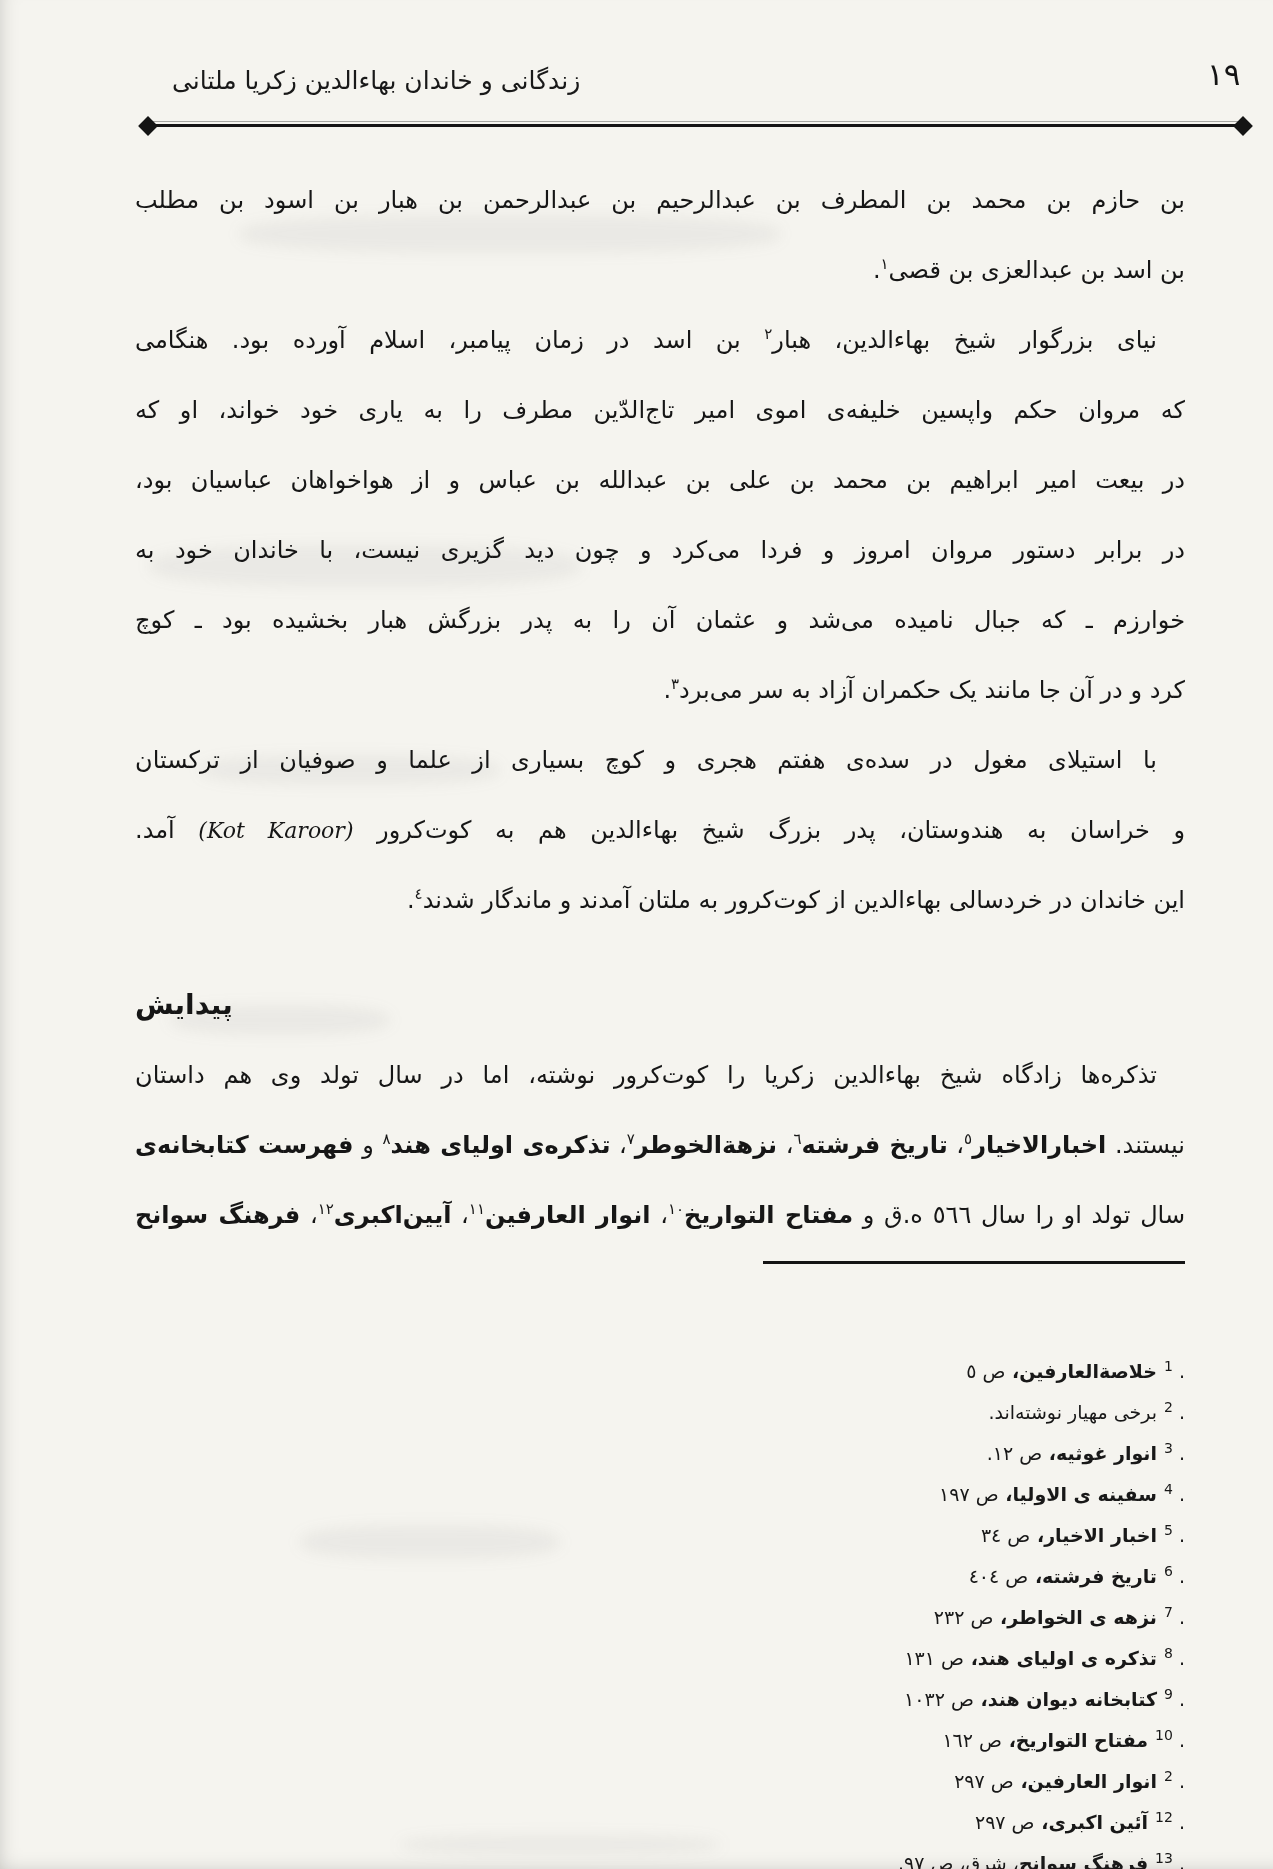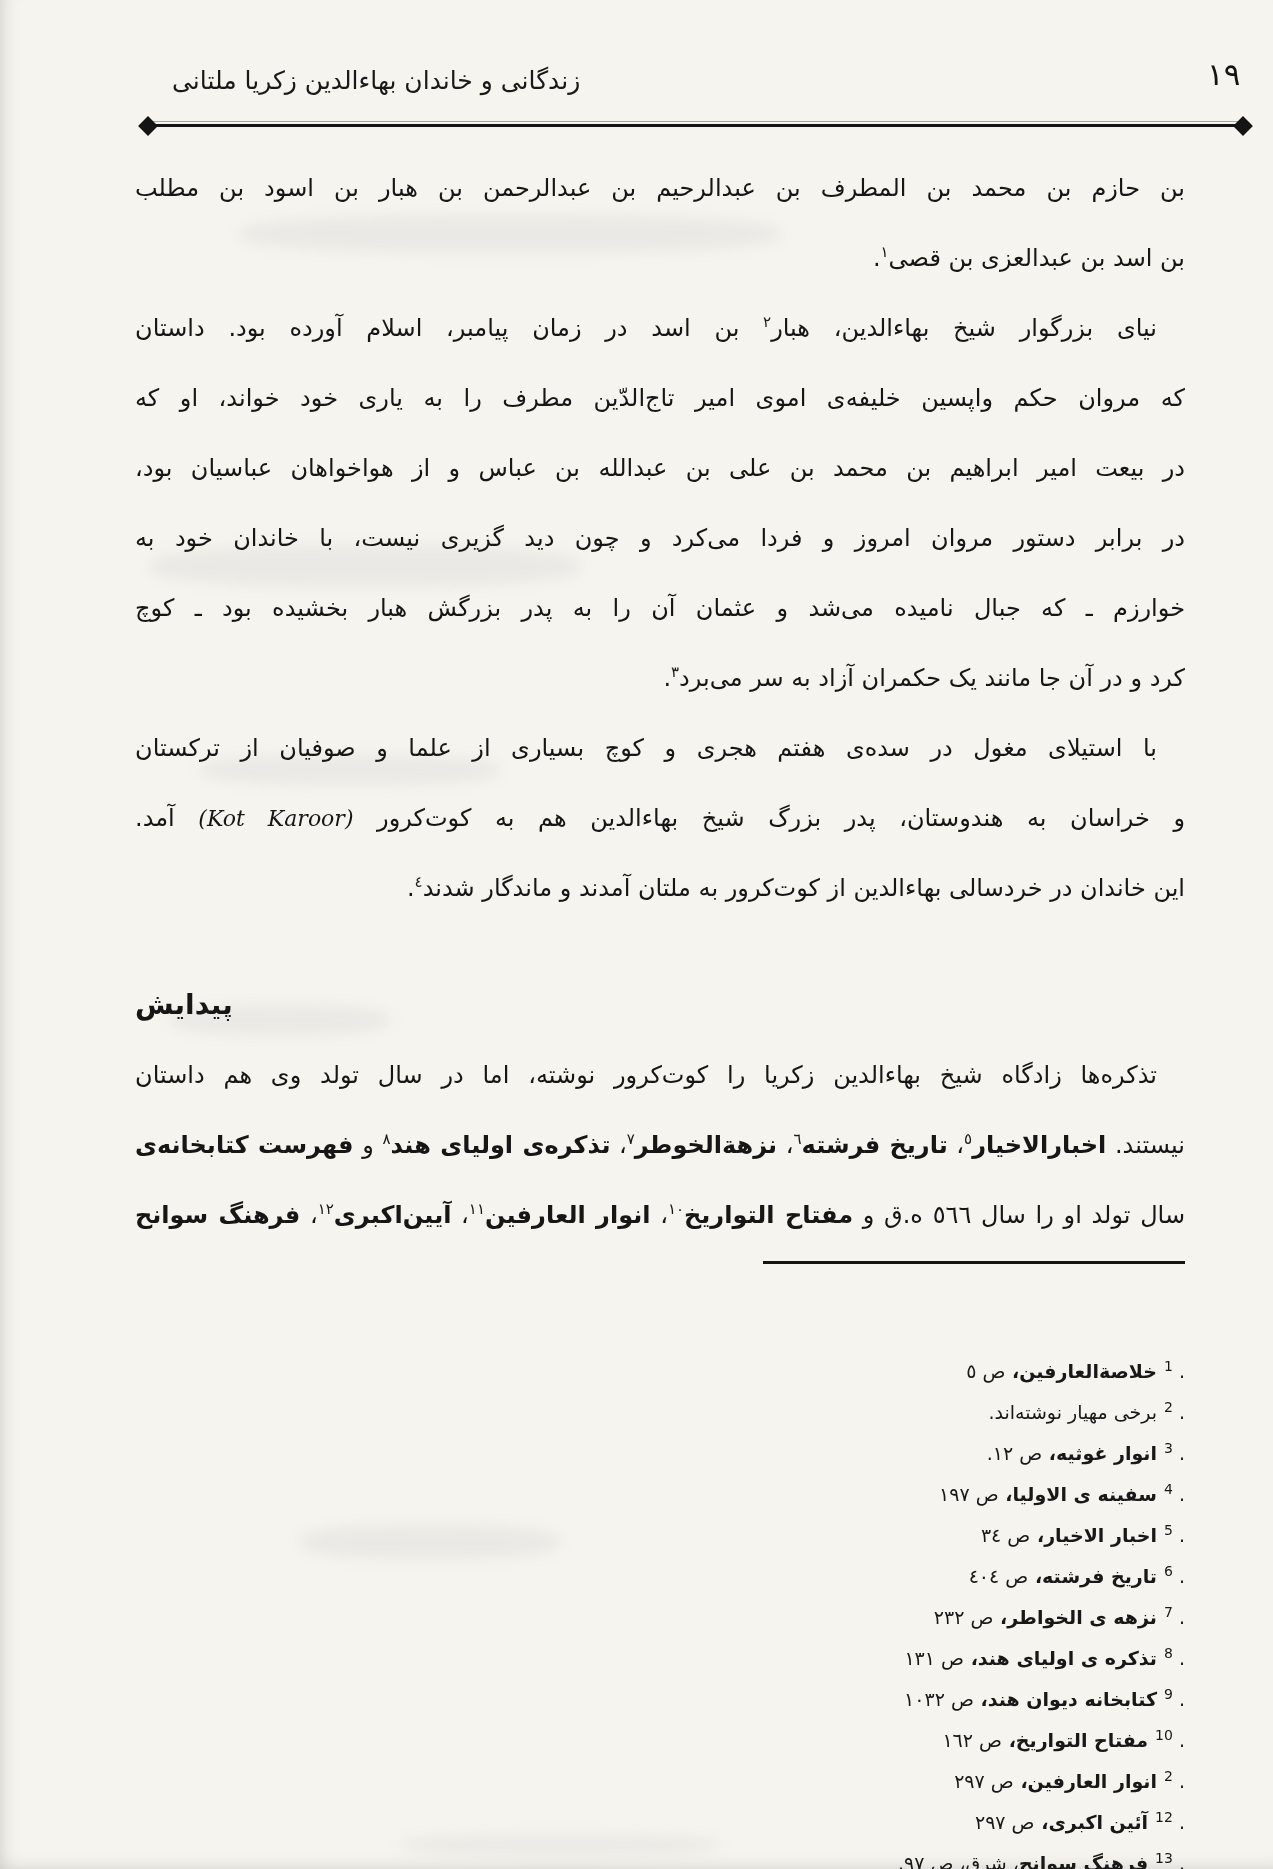--- a/index.html
+++ b/index.html
@@ -29,21 +29,21 @@
   .rule { position:absolute; top:124px; left:150px; width:1088px; height:3px; background:#141414; }
   .rule-hi { position:absolute; top:121px; left:150px; width:1088px; height:1px; background:rgba(20,20,20,0.35); }
   .diamond { position:absolute; width:14px; height:14px; background:#141414; transform:rotate(45deg); top:119px; }
   .d-left { left:141px; } .d-right { left:1236px; }
 
   
   .text-block {
     position:absolute; left:135px; width:1050px;
     direction:rtl; font-size:24px; color:#161616;
   }
-  .block-1 { top:153px; }
+  .block-1 { top:165px; }
   .block-2 { top:1040px; }
   .line {
     line-height:70px; height:70px;
     text-align:justify; text-align-last:justify;
     overflow:hidden;
   }
   .line.last { text-align-last:right; }
   .line.indent { text-indent:28px; }
   sup { font-size:15px; line-height:0; }
   .b { font-weight:bold; }
@@ -83,21 +83,21 @@
   <div class="rule"></div>
   <div class="diamond d-left"></div>
   <div class="diamond d-right"></div>
 
   <div class="text-block block-1">
       <div>
         <div class="line"><span>بن حازم بن محمد بن المطرف بن عبدالرحیم بن عبدالرحمن بن هبار بن اسود بن مطلب</span></div>
         <div class="line last"><span>بن اسد بن عبدالعزی بن قصی</span><sup>١</sup><span>.</span></div>
       </div>
       <div>
-        <div class="line indent"><span>نیای بزرگوار شیخ بهاءالدین، هبار</span><sup>٢</sup><span> بن اسد در زمان پیامبر، اسلام آورده بود. داستان</span></div>
+        <div class="line indent"><span>نیای بزرگوار شیخ بهاءالدین، هبار</span><sup>٢</sup><span> بن اسد در زمان پیامبر، اسلام آورده بود. هنگامی</span></div>
         <div class="line"><span>که مروان حکم واپسین خلیفه‌ی اموی امیر تاج‌الدّین مطرف را به یاری خود خواند، او که</span></div>
         <div class="line"><span>در بیعت امیر ابراهیم بن محمد بن علی بن عبدالله بن عباس و از هواخواهان عباسیان بود،</span></div>
         <div class="line"><span>در برابر دستور مروان امروز و فردا می‌کرد و چون دید گزیری نیست، با خاندان خود به</span></div>
         <div class="line"><span>خوارزم ـ که جبال نامیده می‌شد و عثمان آن را به پدر بزرگش هبار بخشیده بود ـ کوچ</span></div>
         <div class="line last"><span>کرد و در آن جا مانند یک حکمران آزاد به سر می‌برد</span><sup>٣</sup><span>.</span></div>
       </div>
       <div>
         <div class="line indent"><span>با استیلای مغول در سده‌ی هفتم هجری و کوچ بسیاری از علما و صوفیان از ترکستان</span></div>
         <div class="line"><span>و خراسان به هندوستان، پدر بزرگ شیخ بهاءالدین هم به کوت‌کرور </span><span dir="ltr" class="latin">(Kot Karoor)</span><span> آمد.</span></div>
         <div class="line last"><span>این خاندان در خردسالی بهاءالدین از کوت‌کرور به ملتان آمدند و ماندگار شدند</span><sup>٤</sup><span>.</span></div>

